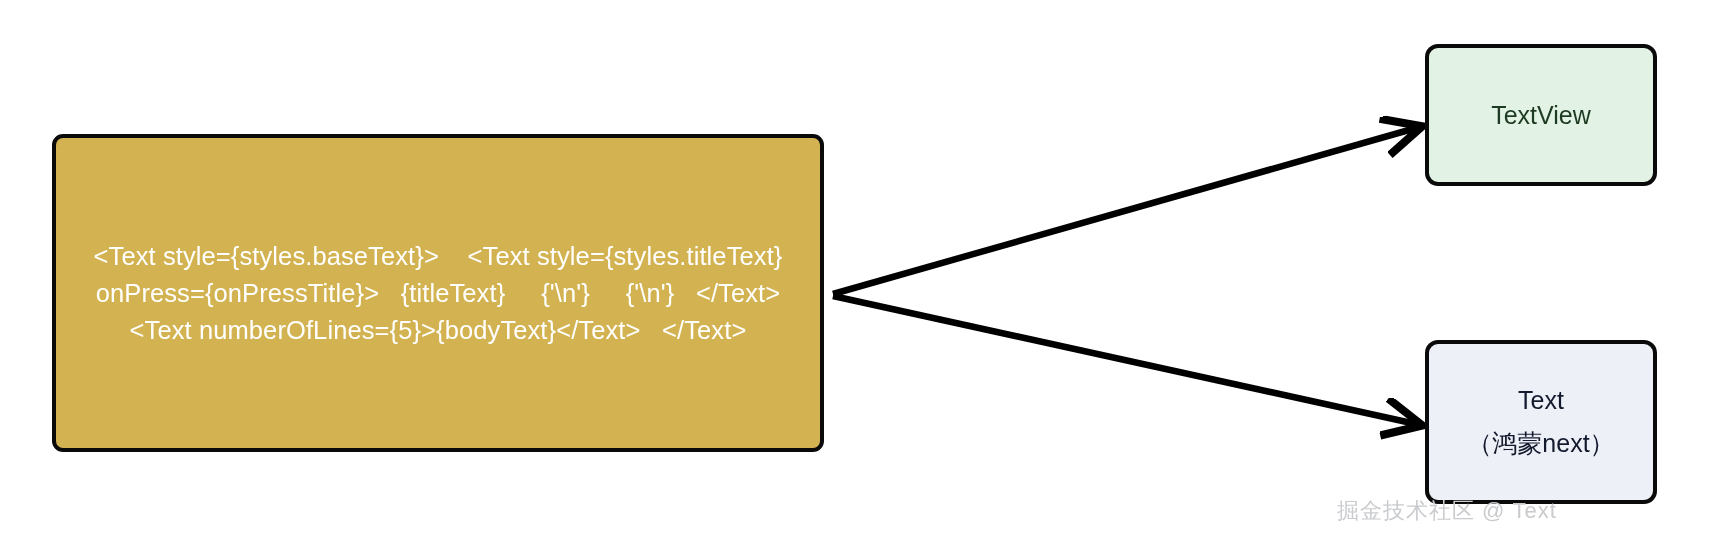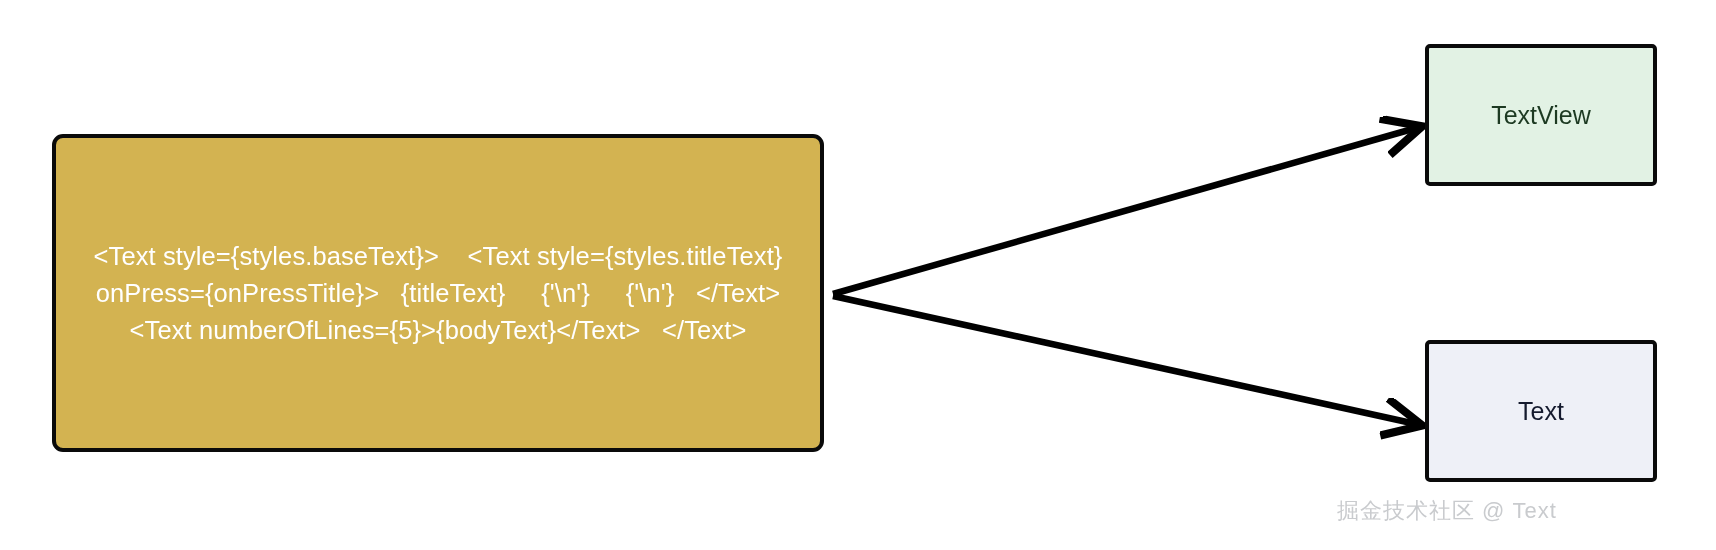--- a/index.html
+++ b/index.html
@@ -62,36 +62,36 @@
     word-break: break-word;
   }
 
   
   #android-node {
     left: 1425px;
     top: 44px;
     width: 232px;
     height: 142px;
     background: #e2f2e4;
-    border-radius: 5px;
+    border-radius: 13px;
   }
   #android-node .node-line {
     color: #1d3a22;
     font-size: 25px;
     line-height: 43px;
     font-weight: 400;
   }
 
   #harmony-node {
     left: 1425px;
     top: 340px;
     width: 232px;
-    height: 142px;
+    height: 164px;
     background: #eef0f7;
-    border-radius: 5px;
+    border-radius: 13px;
   }
   #harmony-node .node-line {
     color: #141a2e;
     font-size: 25px;
     line-height: 43px;
     font-weight: 400;
   }
 
   
   #watermark {
@@ -129,17 +129,18 @@
   <div class="node" id="code-node">
     <div class="code-text">&lt;Text style={styles.baseText}&gt;    &lt;Text style={styles.titleText} onPress={onPressTitle}&gt;   {titleText}     {'\n'}     {'\n'}   &lt;/Text&gt;    &lt;Text numberOfLines={5}&gt;{bodyText}&lt;/Text&gt;   &lt;/Text&gt;</div>
   </div>
 
   <div class="node" id="android-node">
     <div class="node-line">TextView</div>
   </div>
 
   <div class="node" id="harmony-node">
     <div class="node-line">Text</div>
+    <div class="node-line">（鸿蒙next）</div>
   </div>
 
   <div id="watermark">掘金技术社区 @ Text</div>
 
 </div>
 
 </body></html>

